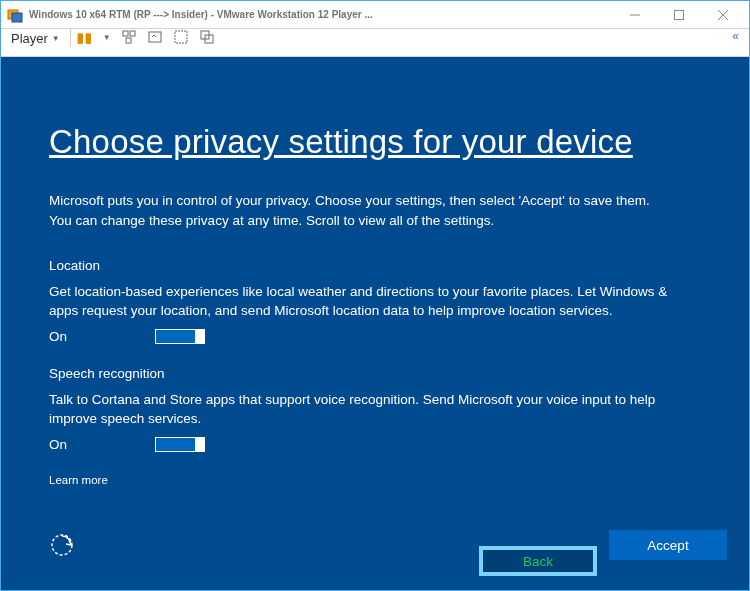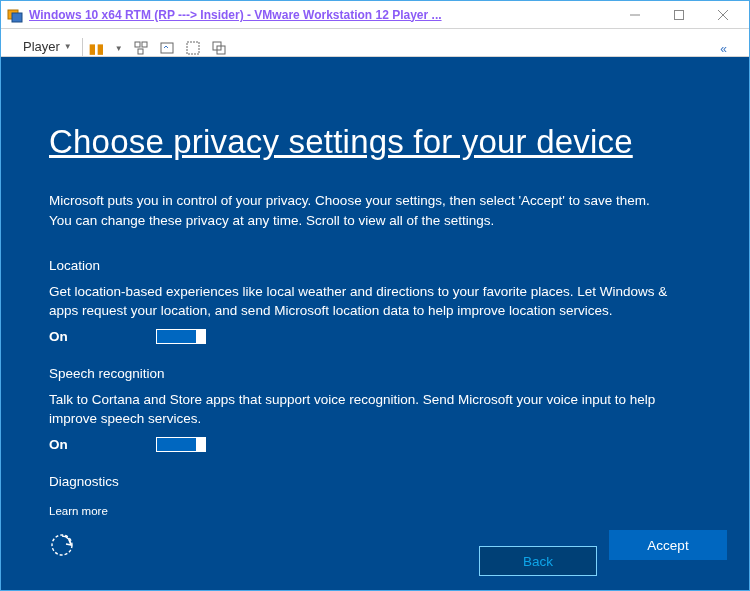--- a/index.html
+++ b/index.html
@@ -16,39 +16,39 @@
     background: #fff;
     display: flex; align-items: center;
     padding: 0 4px 0 6px;
     border-bottom: 1px solid #d4d4d4;
   }
   .vm-icon {
     width: 16px; height: 16px;
     margin-right: 6px;
   }
   .titlebar-title {
-    color: #8b5cf6;
-    font-size: 12px;
+    color: #737373;
+    font-size: 10px;
     font-weight: 600;
     flex: 1;
-    white-space: nowrap; overflow: hidden; text-overflow: ellipsis; text-decoration: underline;
+    white-space: nowrap; overflow: hidden; text-overflow: ellipsis;
   }
   .titlebar-controls { display: flex; gap: 0; }
   .tb-btn {
     width: 44px; height: 28px;
     display: flex; align-items: center; justify-content: center;
     color: #888;
   }
   .tb-btn svg { display:block; }
 
   .toolbar {
     height: 28px;
     background: #fff;
-    display: flex; align-items: flex-end;
-    padding: 0 18px;
+    display: flex; align-items: flex-start;
+    padding: 0 6px;
     border-bottom: 1px solid #d4d4d4;
     font-size: 13px;
     color: #333;
   }
   .toolbar .player {
     display:flex; align-items:center; gap:4px;
     padding: 2px 4px;
   }
   .tb-sep {
     width:1px; height:18px; background:#ccc; margin: 0 6px;
@@ -93,21 +93,21 @@
     line-height: 1.4;
     margin-bottom: 8px;
     max-width: 620px;
   }
   .toggle-row {
     display: flex;
     align-items: center;
     gap: 88px;
     margin-bottom: 22px;
     font-size: 13.5px;
-    font-weight: 700;
+    font-weight: 400;
   }
   .toggle {
     width: 50px; height: 15px;
     background: #0067c0;
     border: 1.5px solid #fff;
     position: relative;
     cursor: pointer;
   }
   .toggle .knob {
     position: absolute; right: -1px; top: -1px;
@@ -127,21 +127,21 @@
   .ease-icon { width:26px; height:26px; }
   .footer .gap { flex:1; }
   .btn {
     width: 118px; height: 30px;
     display:flex; align-items:center; justify-content:center;
     font-size: 13.5px; font-weight: 400;
     margin-left: 12px;
     cursor: pointer;
     font-family: "Segoe UI", sans-serif;
   }
-  .btn.back { background:#004076; border:1px solid #7dd3fc; color:#0ea5e9;margin-top:32px; }
+  .btn.back { background:#004076; border:4px solid #7dd3fc; color:#22c55e;margin-top:32px; }
   .btn.accept { background:#0067c0; border:1px solid #0067c0; color:#fff; }
 </style>
 </head>
 <body>
 
 <div class="titlebar">
   <span class="vm-icon">
     <svg viewBox="0 0 16 16">
         <rect x="1" y="3" width="10" height="9" fill="#f6a312" stroke="#b07000"></rect>
         <rect x="5" y="6" width="10" height="9" fill="#3a76c4" stroke="#1a4b85"></rect>
@@ -221,21 +221,20 @@
 
   <div class="section-title">Speech recognition</div>
   <div class="section-desc">Talk to Cortana and Store apps that support voice recognition. Send Microsoft your voice input to help improve speech services.</div>
   <div class="toggle-row">
     <span>On</span>
     <div class="toggle">
         <div class="knob"></div>
       </div>
   </div>
 
-  <div class="section-title">Diagnostics</div>
 
   <div class="learn">Learn more</div>
 
   <div class="footer">
     <span class="ease-icon">
       <svg viewBox="0 0 26 26">
           <circle cx="13" cy="13" r="10" fill="none" stroke="#fff" stroke-width="1.4" stroke-dasharray="3 2"></circle>
           <path d="M13 4 A9 9 0 0 1 22 13" fill="none" stroke="#fff" stroke-width="1.4"></path>
           <polyline points="20,8 22,13 17,12" fill="none" stroke="#fff" stroke-width="1.4"></polyline>
         </svg>

